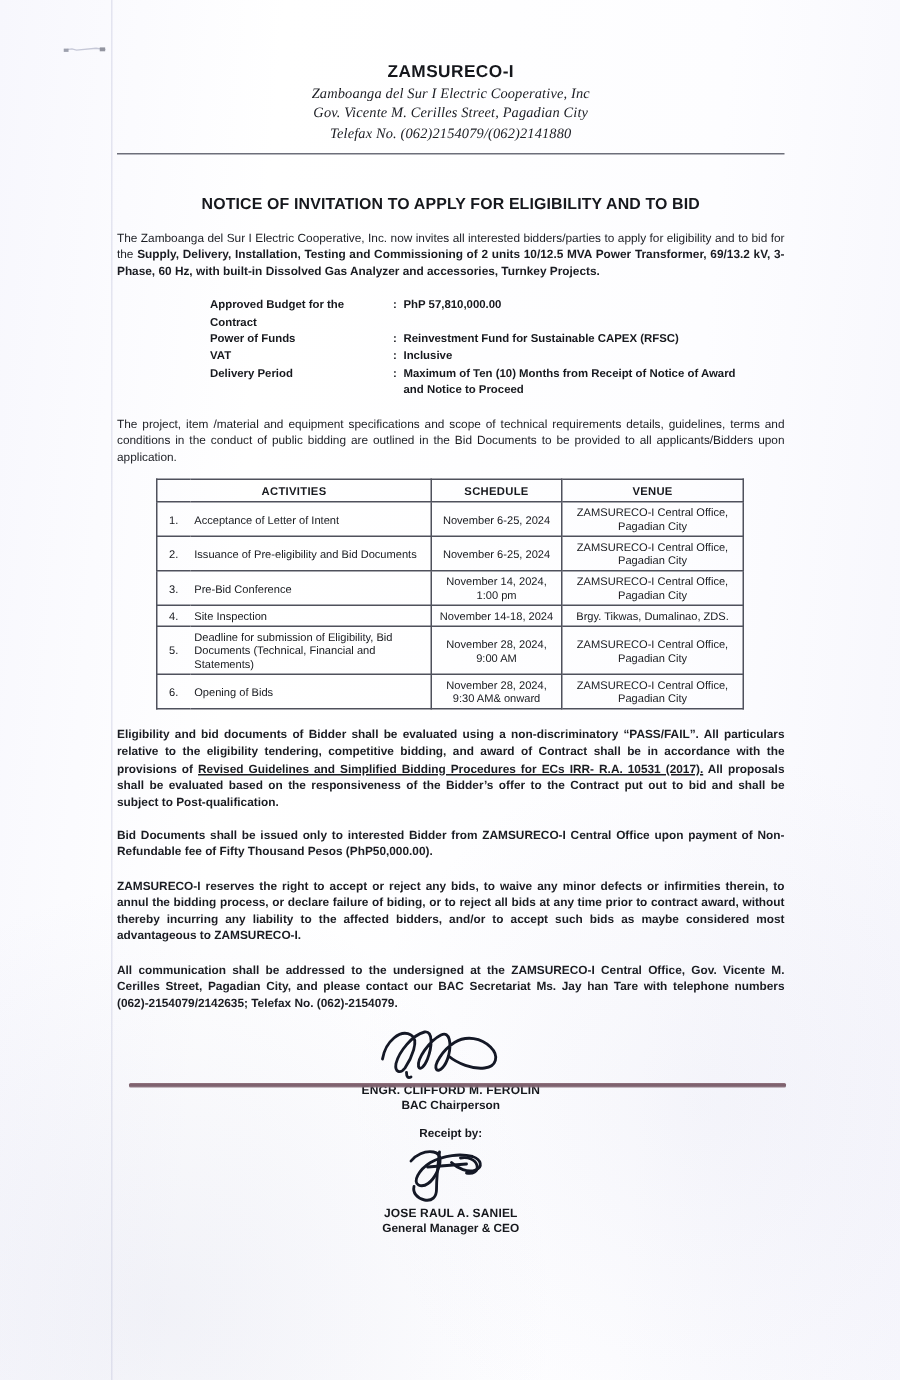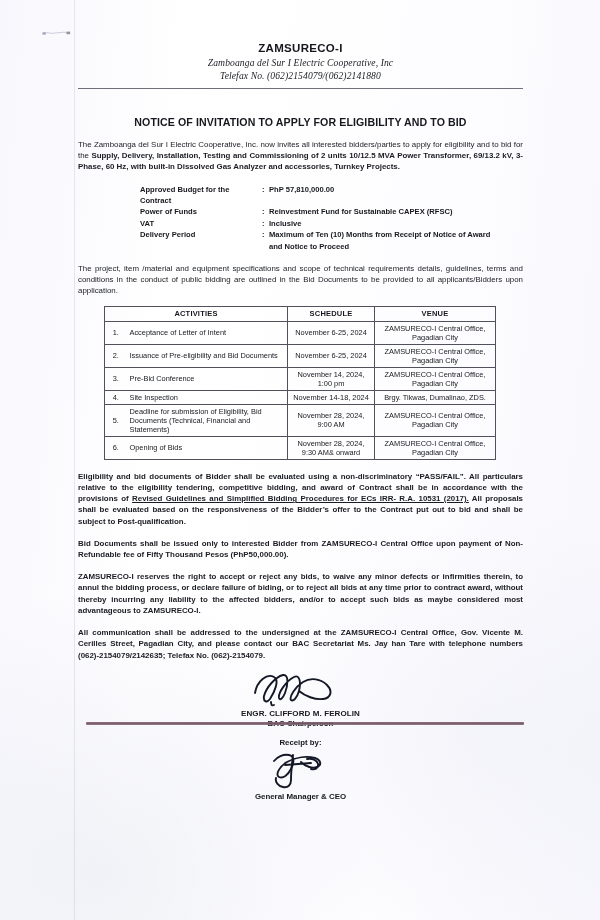--- a/index.html
+++ b/index.html
@@ -245,20 +245,21 @@
     <path d="M1,2.2 L6,1.6 L9,2.4 L22,1.2 L28,2.0" stroke="#9ca0b8" stroke-width="0.9" fill="none" stroke-linecap="round"></path>
     <rect x="0.5" y="1.4" width="3.2" height="2.2" fill="#555a6e"></rect>
     <rect x="24.5" y="0.6" width="3.6" height="2.6" fill="#3f4354"></rect>
   </svg>
 
   <div class="content">
 
     <div class="letterhead">
       <div class="org-name">ZAMSURECO-I</div>
       <div class="org-line">Zamboanga del Sur I Electric Cooperative, Inc</div>
+      <div class="org-line">Gov. Vicente M. Cerilles Street, Pagadian City</div>
       <div class="org-line">Telefax No. (062)2154079/(062)2141880</div>
     </div>
     <div class="header-rule"></div>
 
     <div class="doc-title">NOTICE OF INVITATION TO APPLY FOR ELIGIBILITY AND TO BID</div>
 
     <div class="para">
       <span class="lead">The Zamboanga del Sur I Electric Cooperative, Inc. now invites all interested bidders/parties to apply for eligibility and to bid for the </span><span class="strong">Supply, Delivery, Installation, Testing and Commissioning of 2 units 10/12.5 MVA Power Transformer, 69/13.2 kV, 3-Phase, 60 Hz, with built-in Dissolved Gas Analyzer and accessories, Turnkey Projects.</span>
     </div>
 
@@ -380,20 +381,21 @@
     <div class="sig-block sig-two">
       <div class="approved-by">Receipt by:</div>
       <svg class="sig-svg" width="120" height="42" viewBox="0 0 120 42">
         <g fill="none" stroke="#141826" stroke-width="1.9" stroke-linecap="round" stroke-linejoin="round">
           <path d="M33,12 C36,8 42,5 48,6 C54,7 53,14 50,20 C47,26 42,30 38,28 C34,26 38,18 46,13 C55,8 66,7 74,9 C80,11 81,16 76,18 C71,20 64,17 60,13"></path>
           <path d="M52,6 C51,14 50,24 50,31 C50,36 47,39 42,38 C37,37 34,33 35,29"></path>
           <path d="M44,16 L70,14"></path>
           <path d="M66,10 C71,9 76,11 77,15 C78,19 74,21 70,20"></path>
         </g>
       </svg>
+      <div class="sig-name">JOSE RAUL A. SANIEL</div>
       <div class="sig-title">General Manager  &amp; CEO</div>
     </div>
 
   </div>
 
   <div class="bottom-rule"></div>
 
 </div>
 
 </body></html>

